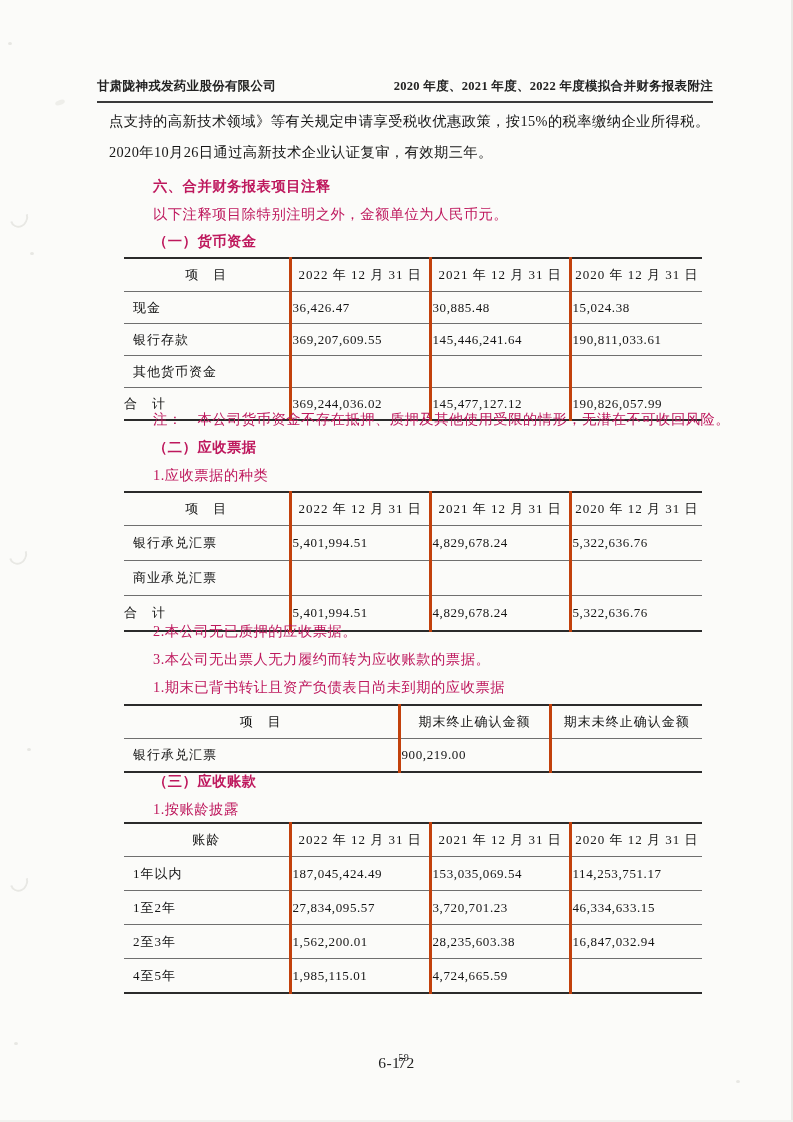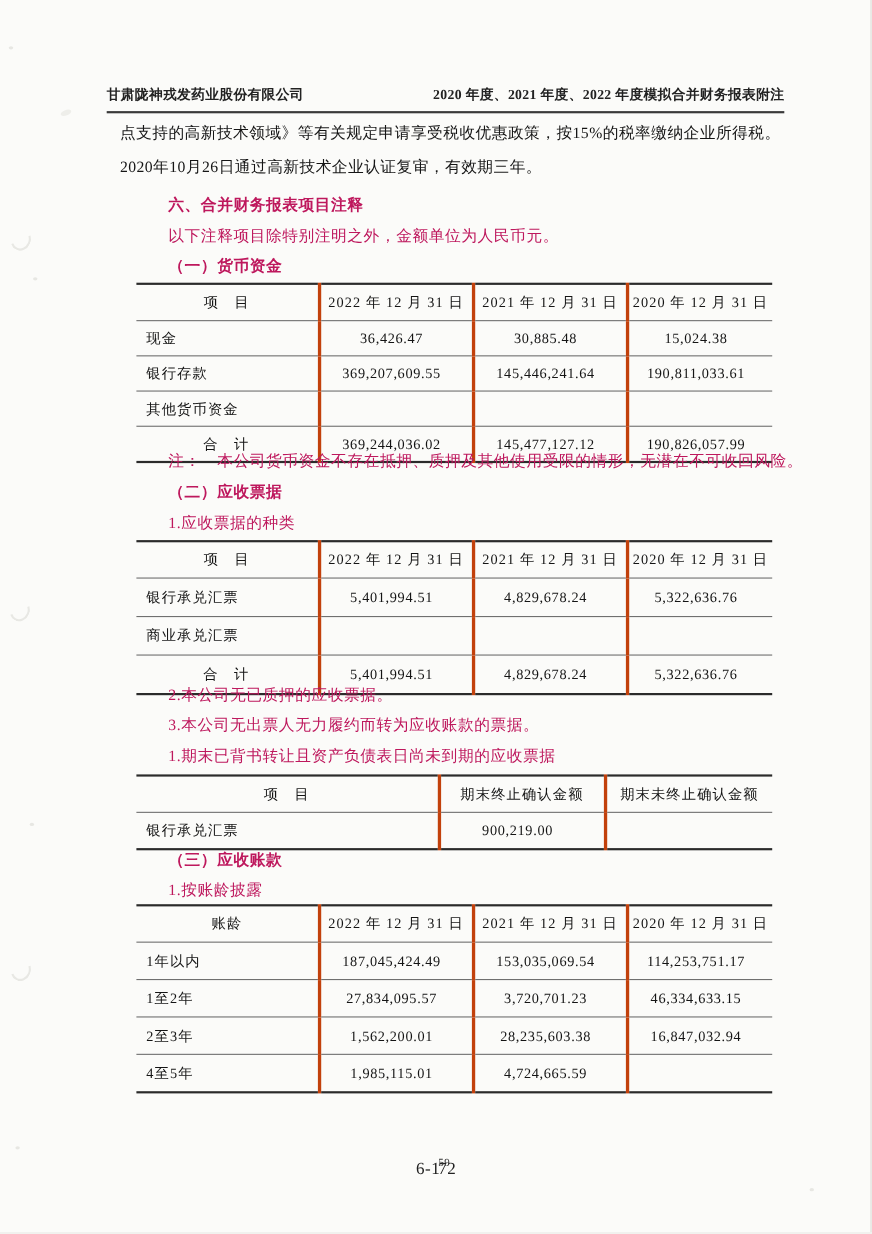--- a/index.html
+++ b/index.html
@@ -55,22 +55,22 @@
   .t3{top:704px;}
   .t4{top:822px;}
   .tbl th{font-weight:normal;text-align:center;height:30px;letter-spacing:1px;}
   .tbl td{height:29px;border-top:1px solid #6f6f6f;}
   .t2 td{height:32px;}
   .t3 td{height:30px;}
   .t4 td{height:31px;}
   .tbl th + th, .tbl td + td{border-left:3px solid #c2410c;}
   .tbl th:first-child{border-left:none;}
   .lbl{padding-left:9px;letter-spacing:1px;}
-  .center{text-align:center;padding-left:0;}
-  .num{text-align:center;padding-right:9px;letter-spacing:0.6px;}
+  .center{text-align:left;padding-left:0;}
+  .num{text-align:left;padding-right:9px;letter-spacing:0.6px;}
 
   
   .foot{
     position:absolute;left:0;right:0;top:1054px;
     text-align:center;font-size:15.5px;color:#222;letter-spacing:0.5px;
   }
   .foot .ov{
     font-size:10px;position:relative;top:-7px;
     margin-left:-2px;margin-right:-11px;color:#333;
   }

